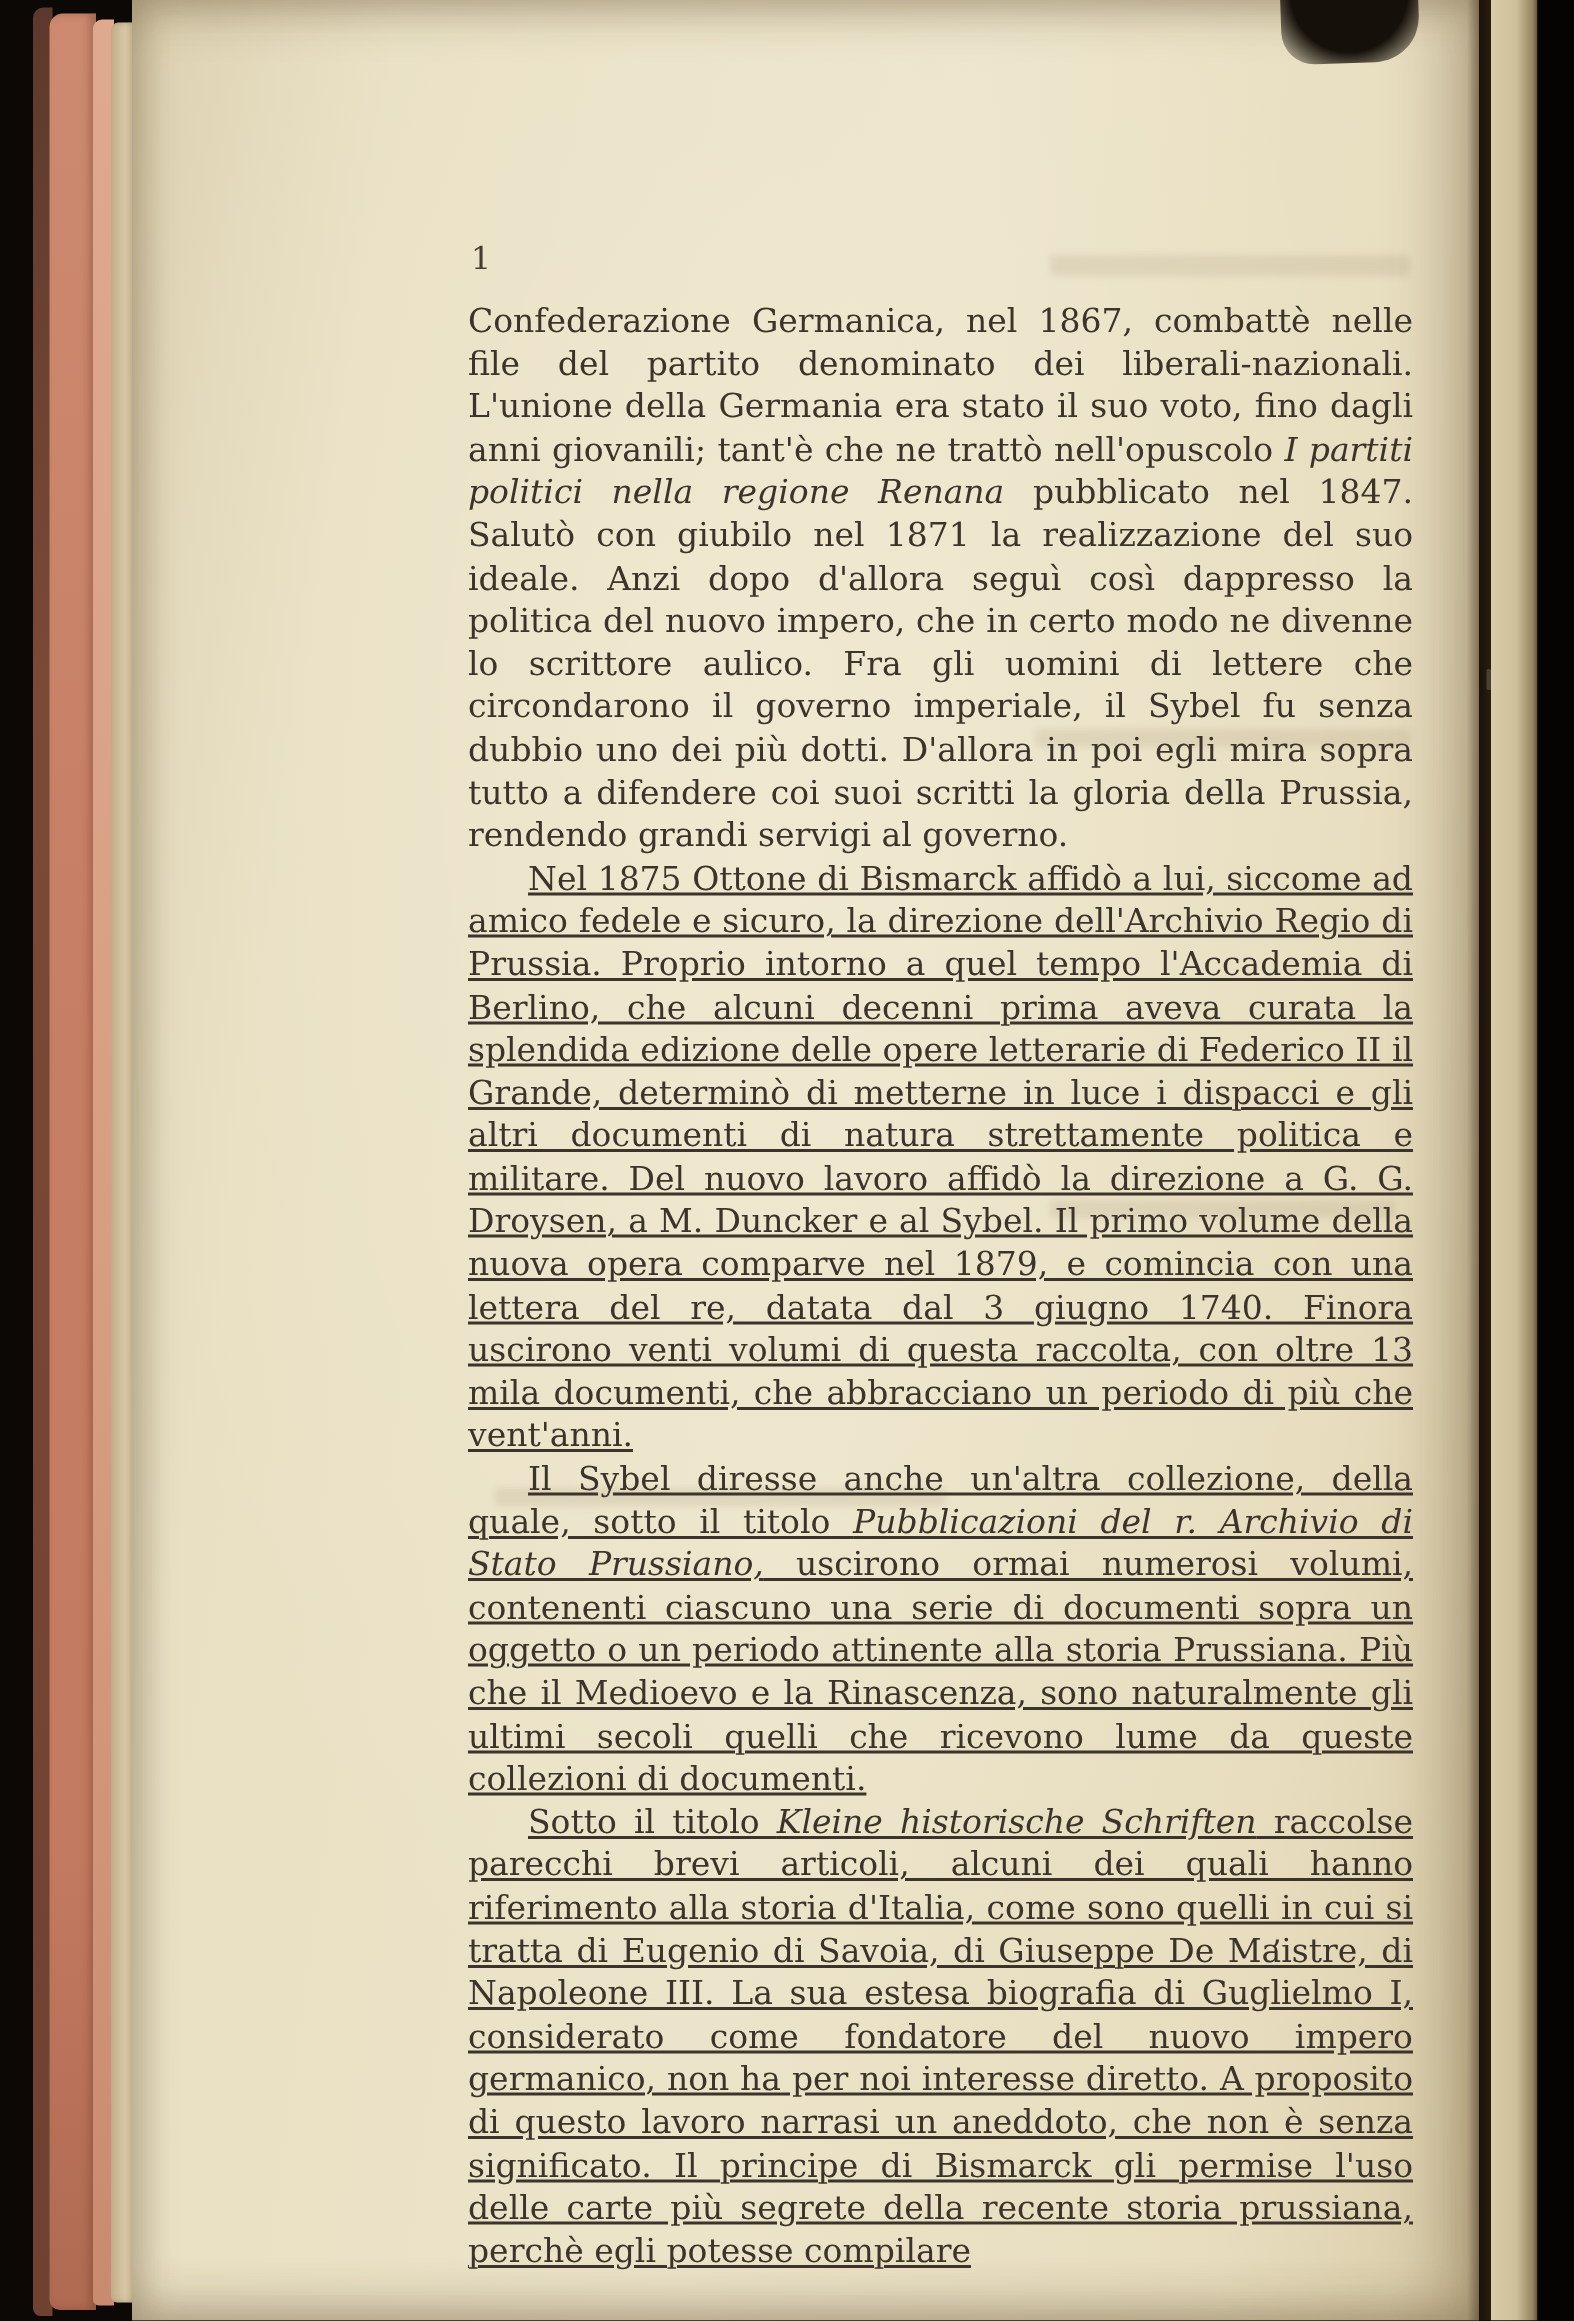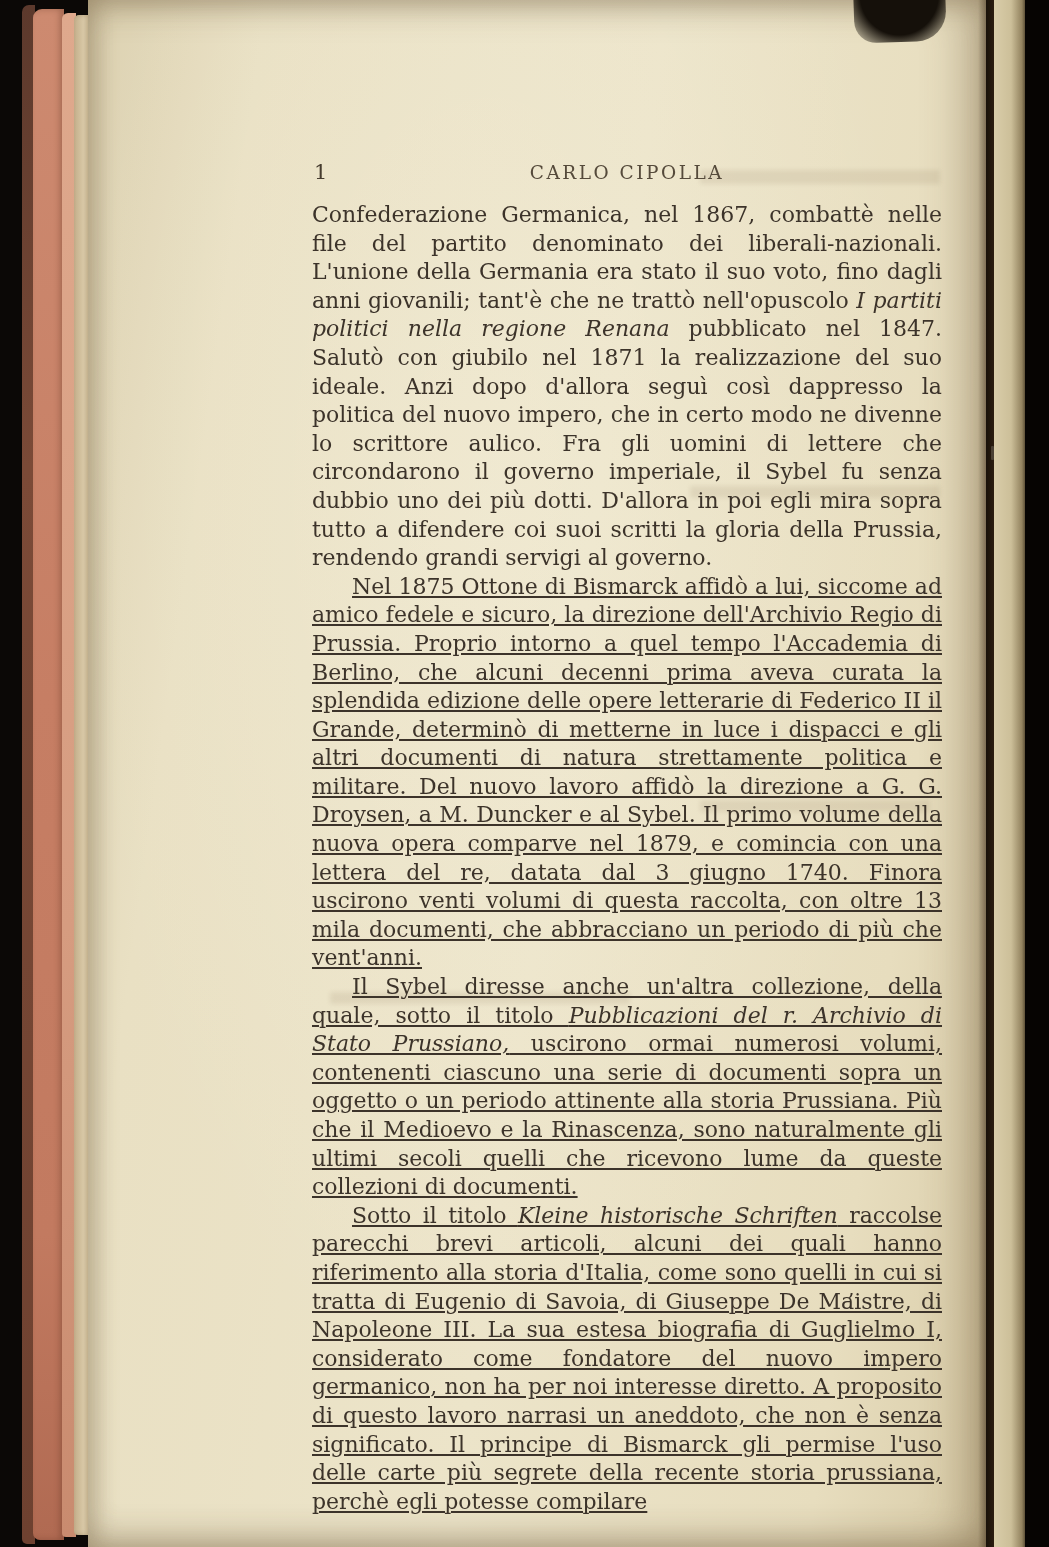--- a/index.html
+++ b/index.html
@@ -138,21 +138,20 @@
 <div class="top-notch"></div>
 
 <div class="bleed" style="left:700px; top:170px; width:240px; height:14px;"></div>
 <div class="bleed" style="left:690px; top:486px; width:250px; height:12px;"></div>
 <div class="bleed" style="left:700px; top:800px; width:230px; height:12px;"></div>
 <div class="bleed" style="left:330px; top:992px; width:300px; height:12px;"></div>
 
 <div class="text-block">
   <div class="header-row">
     <span class="pagenum">1</span>
-    <span class="runhead">CARLO CIPOLLA</span>
   </div>
   <div class="body-text">
       <p class=""><span>Confederazione Germanica, nel 1867, combattè nelle file del partito denominato dei liberali-nazionali. L'unione della Germania era stato il suo voto, fino dagli anni giovanili; tant'è che ne trattò nell'opuscolo </span><span class="italic">I partiti politici nella regione Renana</span><span> pubblicato nel 1847. Salutò con giubilo nel 1871 la realizzazione del suo ideale. Anzi dopo d'allora seguì così dappresso la politica del nuovo impero, che in certo modo ne divenne lo scrittore aulico. Fra gli uomini di lettere che circondarono il governo imperiale, il Sybel fu senza dubbio uno dei più dotti. D'allora in poi egli mira sopra tutto a difendere coi suoi scritti la gloria della Prussia, rendendo grandi servigi al governo.</span></p>
       <p class="indent"><span>Nel 1875 Ottone di Bismarck affidò a lui, siccome ad amico fedele e sicuro, la direzione dell'Archivio Regio di Prussia. Proprio intorno a quel tempo l'Accademia di Berlino, che alcuni decenni prima aveva curata la splendida edizione delle opere letterarie di Federico II il Grande, determinò di metterne in luce i dispacci e gli altri documenti di natura strettamente politica e militare. Del nuovo lavoro affidò la direzione a G. G. Droysen, a M. Duncker e al Sybel. Il primo volume della nuova opera comparve nel 1879, e comincia con una lettera del re, datata dal 3 giugno 1740. Finora uscirono venti volumi di questa raccolta, con oltre 13 mila documenti, che abbracciano un periodo di più che vent'anni.</span></p>
       <p class="indent"><span>Il Sybel diresse anche un'altra collezione, della quale, sotto il titolo </span><span class="italic">Pubblicazioni del r. Archivio di Stato Prussiano,</span><span> uscirono ormai numerosi volumi, contenenti ciascuno una serie di documenti sopra un oggetto o un periodo attinente alla storia Prussiana. Più che il Medioevo e la Rinascenza, sono naturalmente gli ultimi secoli quelli che ricevono lume da queste collezioni di documenti.</span></p>
       <p class="indent"><span>Sotto il titolo </span><span class="italic">Kleine historische Schriften</span><span> raccolse parecchi brevi articoli, alcuni dei quali hanno riferimento alla storia d'Italia, come sono quelli in cui si tratta di Eugenio di Savoia, di Giuseppe De Maistre, di Napoleone III. La sua estesa biografia di Guglielmo I, considerato come fondatore del nuovo impero germanico, non ha per noi interesse diretto. A proposito di questo lavoro narrasi un aneddoto, che non è senza significato. Il principe di Bismarck gli permise l'uso delle carte più segrete della recente storia prussiana, perchè egli potesse compilare</span></p>
     </div>
 </div>
 
 <span class="stray-mark">,</span>

